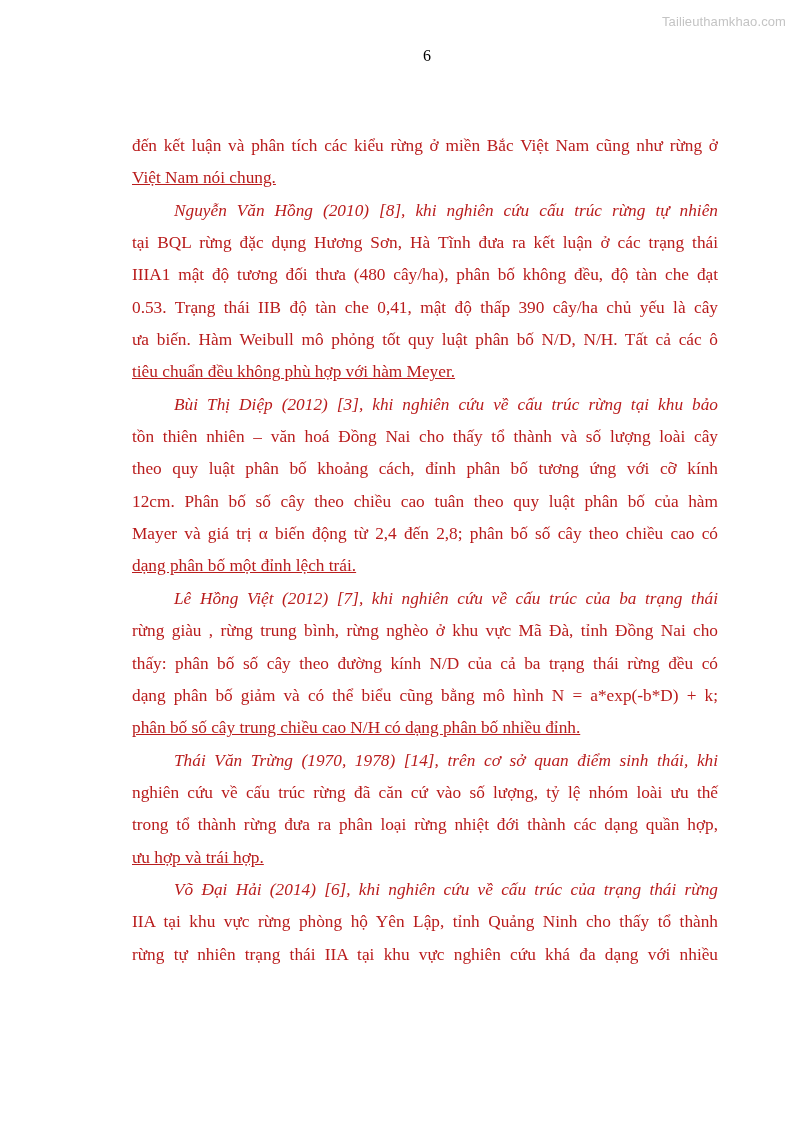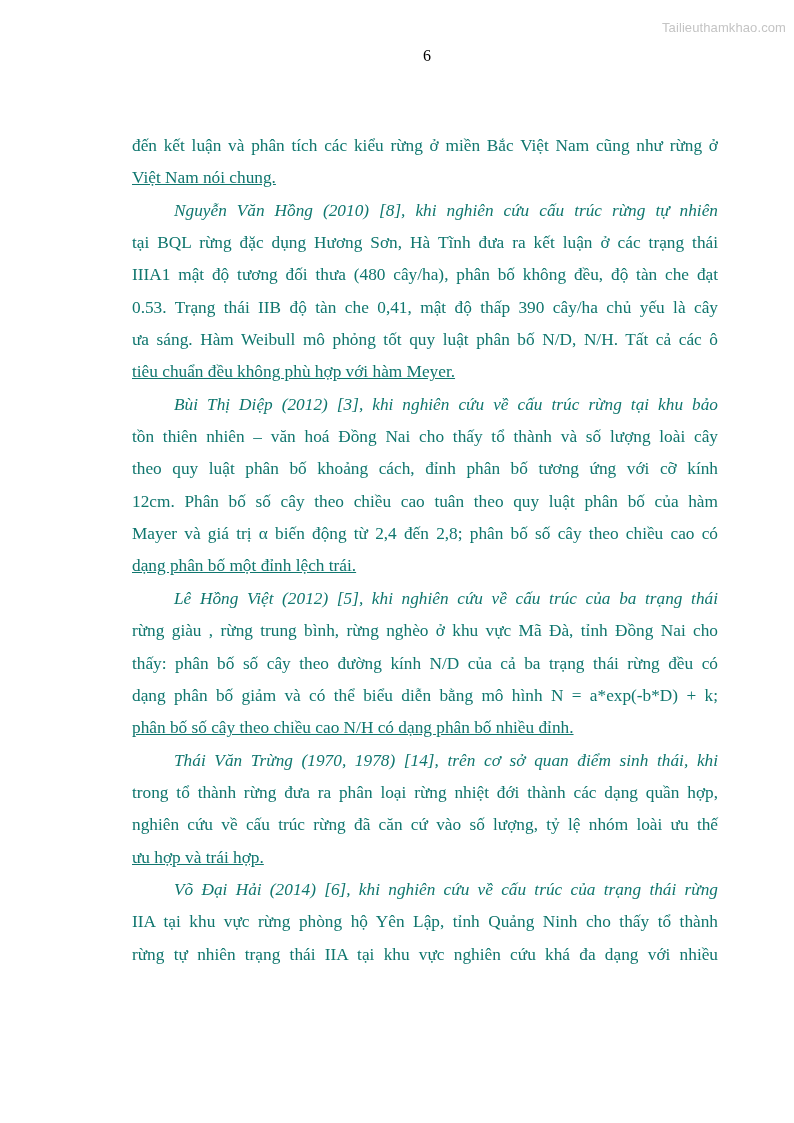--- a/index.html
+++ b/index.html
@@ -1,28 +1,28 @@
 <!DOCTYPE html>
 <html><head>
   <meta charset="utf-8">
   <style>
     html, body { margin: 0; padding: 0; background: #ffffff; }
     body { width: 794px; height: 1123px; position: relative; overflow: hidden; }
     .watermark {
-      position: absolute; top: 20px; right: 8px;
+      position: absolute; top: 14px; right: 8px;
       font-family: "Liberation Sans", sans-serif; font-size: 13px;
       color: #c4c4c4; letter-spacing: 0.1px;
     }
     .page-number {
       position: absolute; top: 47px; left: 0; width: 854px; text-align: center;
       font-family: "Liberation Serif", serif; font-size: 16px; color: #000;
     }
     .body-text {
       position: absolute; left: 132px; top: 130px; width: 586px;
-      font-family: "Liberation Serif", serif; font-size: 17.3px; color: #0f766e;
+      font-family: "Liberation Serif", serif; font-size: 17.3px; color: #b91c1c;
       line-height: 32.35px;
     }
     .line {
       display: block; height: 32.35px; white-space: nowrap;
       text-align: justify; text-align-last: justify;
     }
     .line.last { text-align-last: left; text-decoration: underline; }
     .line.indent { padding-left: 42px; font-style: italic; }
   </style>
 </head>
@@ -36,45 +36,45 @@
   <div>
     <span class="line">đến kết luận và phân tích các kiểu rừng ở miền Bắc Việt Nam cũng như rừng ở</span>
     <span class="line last">Việt Nam nói chung.</span>
   </div>
 
   <div>
     <span class="line indent">Nguyễn Văn Hồng (2010) [8], khi nghiên cứu cấu trúc rừng tự nhiên</span>
     <span class="line">tại BQL rừng đặc dụng Hương Sơn, Hà Tĩnh đưa ra kết luận ở các trạng thái</span>
     <span class="line">IIIA1 mật độ tương đối thưa (480 cây/ha), phân bố không đều, độ tàn che đạt</span>
     <span class="line">0.53. Trạng thái IIB độ tàn che 0,41, mật độ thấp 390 cây/ha chủ yếu là cây</span>
-    <span class="line">ưa sáng. Hàm Weibull mô phỏng tốt quy luật phân bố N/D, N/H. Tất cả các ô</span>
+    <span class="line">ưa biến. Hàm Weibull mô phỏng tốt quy luật phân bố N/D, N/H. Tất cả các ô</span>
     <span class="line last">tiêu chuẩn đều không phù hợp với hàm Meyer.</span>
   </div>
 
   <div>
     <span class="line indent">Bùi Thị Diệp (2012) [3], khi nghiên cứu về cấu trúc rừng tại khu bảo</span>
     <span class="line">tồn thiên nhiên – văn hoá Đồng Nai cho thấy tổ thành và số lượng loài cây</span>
     <span class="line">theo quy luật phân bố khoảng cách, đỉnh phân bố tương ứng với cỡ kính</span>
     <span class="line">12cm. Phân bố số cây theo chiều cao tuân theo quy luật phân bố của hàm</span>
     <span class="line">Mayer và giá trị α biến động từ 2,4 đến 2,8; phân bố số cây theo chiều cao có</span>
     <span class="line last">dạng phân bố một đỉnh lệch trái.</span>
   </div>
 
   <div>
-    <span class="line indent">Lê Hồng Việt (2012) [5], khi nghiên cứu về cấu trúc của ba trạng thái</span>
+    <span class="line indent">Lê Hồng Việt (2012) [7], khi nghiên cứu về cấu trúc của ba trạng thái</span>
     <span class="line">rừng giàu , rừng trung bình, rừng nghèo ở khu vực Mã Đà, tỉnh Đồng Nai cho</span>
     <span class="line">thấy: phân bố số cây theo đường kính N/D của cả ba trạng thái rừng đều có</span>
-    <span class="line">dạng phân bố giảm và có thể biểu diễn bằng mô hình N = a*exp(-b*D) + k;</span>
-    <span class="line last">phân bố số cây theo chiều cao N/H có dạng phân bố nhiều đỉnh.</span>
+    <span class="line">dạng phân bố giảm và có thể biểu cũng bằng mô hình N = a*exp(-b*D) + k;</span>
+    <span class="line last">phân bố số cây trung chiều cao N/H có dạng phân bố nhiều đỉnh.</span>
   </div>
 
   <div>
     <span class="line indent">Thái Văn Trừng (1970, 1978) [14], trên cơ sở quan điểm sinh thái, khi</span>
+    <span class="line">nghiên cứu về cấu trúc rừng  đã căn cứ vào số lượng, tỷ lệ nhóm loài ưu thế</span>
     <span class="line">trong tổ thành rừng  đưa ra phân loại rừng nhiệt đới thành các dạng quần hợp,</span>
-    <span class="line">nghiên cứu về cấu trúc rừng  đã căn cứ vào số lượng, tỷ lệ nhóm loài ưu thế</span>
     <span class="line last">ưu hợp và trái hợp.</span>
   </div>
 
   <div>
     <span class="line indent">Võ Đại Hải (2014) [6], khi nghiên cứu về cấu trúc của trạng thái rừng</span>
     <span class="line">IIA tại khu vực rừng phòng hộ Yên Lập, tỉnh Quảng Ninh cho thấy tổ thành</span>
     <span class="line">rừng tự nhiên trạng thái IIA tại khu vực nghiên cứu khá đa dạng với nhiều</span>
   </div>
 </div>
 

